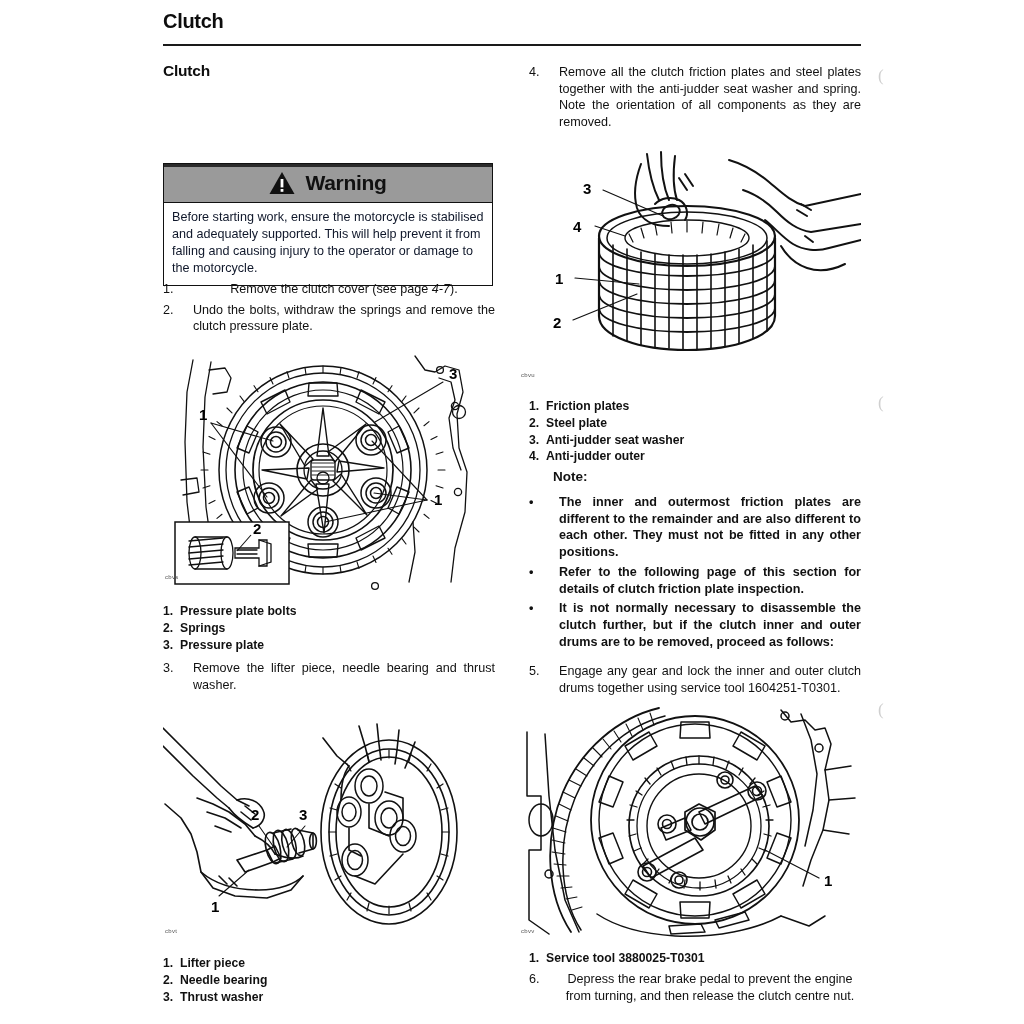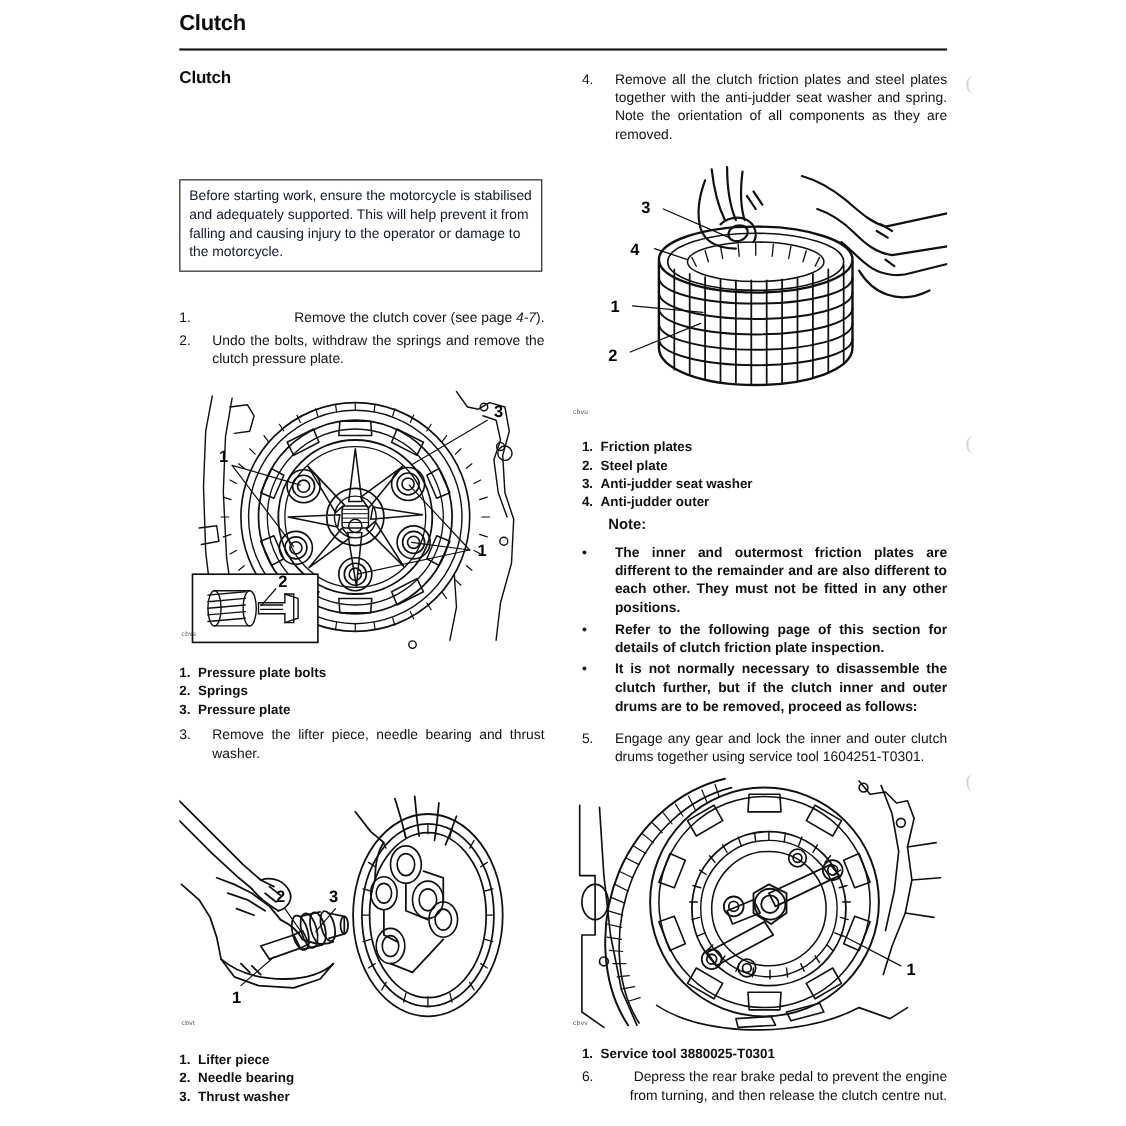--- a/index.html
+++ b/index.html
@@ -36,21 +36,21 @@
   }
   .warn-tri{display:block;}
   .warning-bar .wtext{font-size:21px;font-weight:bold;color:#111;letter-spacing:-0.3px;}
   .warning-body{padding:6px 8px 8px 8px;font-size:12.6px;line-height:1.34;color:#0f172a;}
 
   
   .steps{position:absolute;font-size:12.6px;line-height:1.33;}
   .step{display:flex;margin-bottom:4px;}
   .step .num{width:30px;flex:0 0 30px;}
   .step .txt{flex:1;text-align:justify;}
-  .step .txt.nojust{text-align:right;}
+  .step .txt.nojust{text-align:center;}
   .ital{font-style:italic;}
 
   
   .legend{font-size:12.2px;font-weight:bold;line-height:1.38;}
   .legend .li{display:flex;}
   .legend .li .n{width:17px;flex:0 0 17px;}
 
   
   .note-title{font-size:13.5px;font-weight:bold;padding-left:24px;}
   .bullets{font-size:12.6px;font-weight:bold;line-height:1.33;}
@@ -74,20 +74,28 @@
   <div class="page-header">
     <div class="title">Clutch</div>
   </div>
   <div class="header-rule"></div>
 
   <div class="col col-left">
     <h2 class="sect">Clutch</h2>
   </div>
 
   <div class="warning">
+    <div class="warning-bar">
+      <svg class="warn-tri" width="26" height="24" viewBox="0 0 26 24">
+        <polygon points="13,1 25.5,23 0.5,23" fill="#111"></polygon>
+        <rect x="11.6" y="8" width="2.8" height="8.4" fill="#fff"></rect>
+        <rect x="11.6" y="18" width="2.8" height="2.8" fill="#fff"></rect>
+      </svg>
+      <span class="wtext">Warning</span>
+    </div>
     <div class="warning-body">Before starting work, ensure the motorcycle is stabilised and adequately supported. This will help prevent it from falling and causing injury to the operator or damage to the motorcycle.</div>
   </div>
 
   <div class="steps" style="left:163px;top:281px;width:332px;">
     <div class="step">
       <div class="num">1.</div>
       <div class="txt nojust"><span>Remove the clutch cover (see page </span><span class="ital">4-7</span><span>).</span></div>
     </div>
     <div class="step">
       <div class="num">2.</div>

